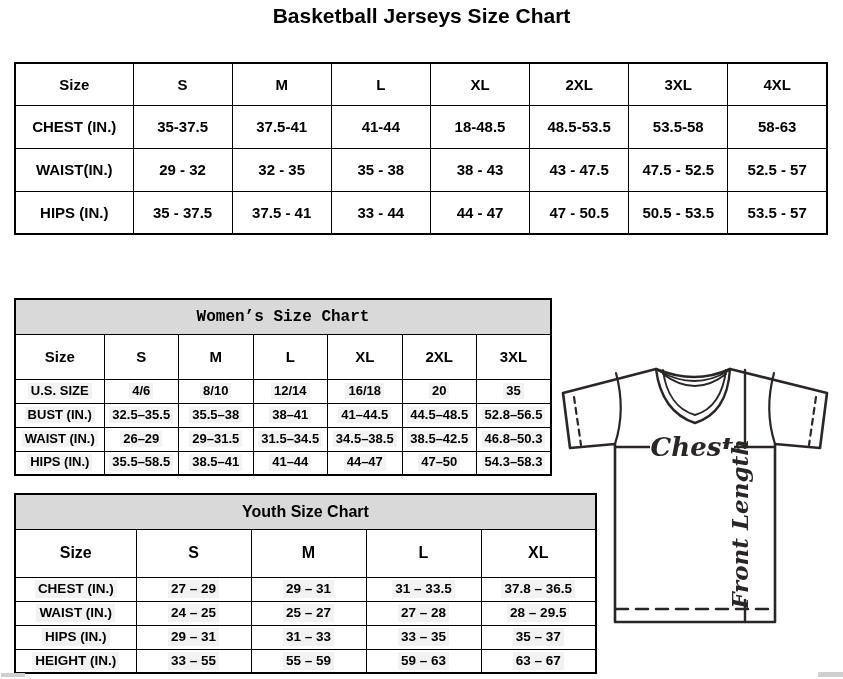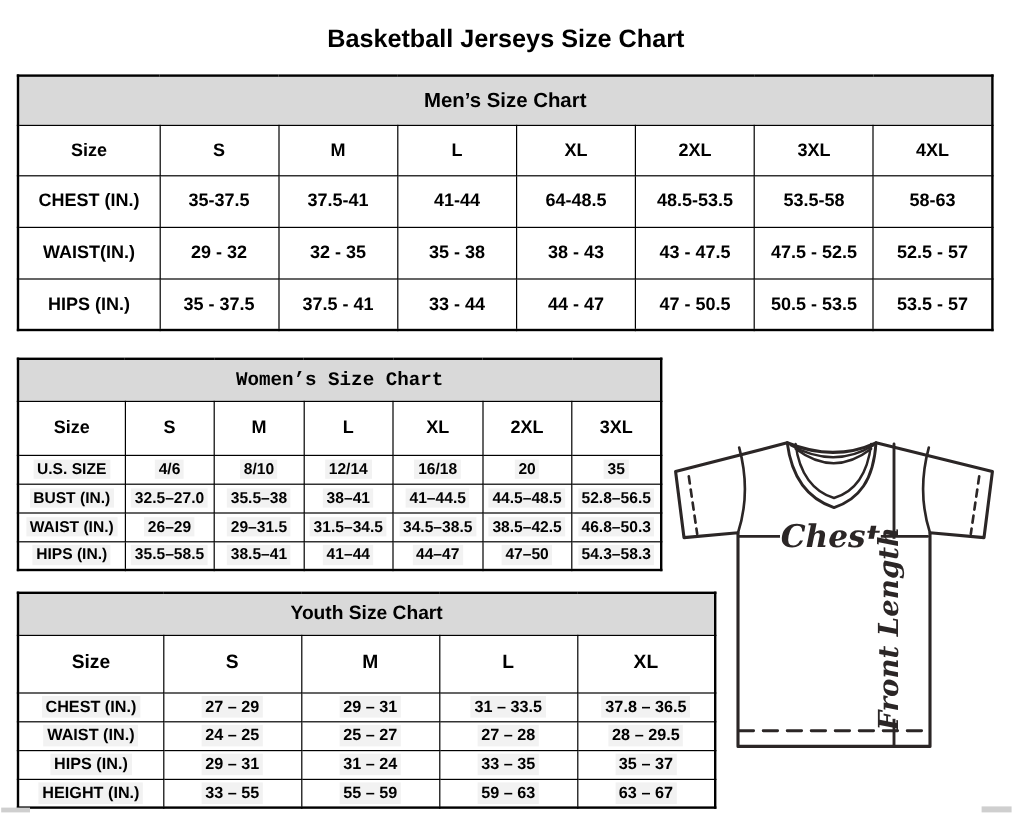--- a/index.html
+++ b/index.html
@@ -1,21 +1,21 @@
 <!DOCTYPE html>
 <html><head>
 <meta charset="utf-8">
 <style>
   html,body{margin:0;padding:0;}
   body{
     width:843px;height:679px;position:relative;background:#fff;
     font-family:"Liberation Sans",sans-serif;color:#000;overflow:hidden;
   }
   .page-title{
-    position:absolute;top:21px;left:0;width:843px;text-align:center;
+    position:absolute;top:4px;left:0;width:843px;text-align:center;
     font-size:21px;font-weight:bold;
   }
   table.size-table{
     position:absolute;border-collapse:collapse;table-layout:fixed;
     background:#fff;border:2px solid #000;
   }
   table.size-table td{
     border:1px solid #000;text-align:center;vertical-align:middle;
     padding:0;font-weight:bold;white-space:nowrap;
   }
@@ -61,39 +61,36 @@
       <col style="width:118px">
       <col>
       <col>
       <col>
       <col>
       <col>
       <col>
       <col>
     </colgroup>
   <tbody>
-      <tr class="band">
-    <td colspan="8">Men’s Size Chart</td>
-  </tr>
   <tr class="cols">
     <td>Size</td>
     <td>S</td>
     <td>M</td>
     <td>L</td>
     <td>XL</td>
     <td>2XL</td>
     <td>3XL</td>
     <td>4XL</td>
   </tr>
   <tr class="data">
     <td class="lbl">CHEST (IN.)</td>
     <td>35-37.5</td>
     <td>37.5-41</td>
     <td>41-44</td>
-    <td>64-48.5</td>
+    <td>18-48.5</td>
     <td>48.5-53.5</td>
     <td>53.5-58</td>
     <td>58-63</td>
   </tr>
   <tr class="data">
     <td class="lbl">WAIST(IN.)</td>
     <td>29 - 32</td>
     <td>32 - 35</td>
     <td>35 - 38</td>
     <td>38 - 43</td>
@@ -141,21 +138,21 @@
     <td class="lbl"><span class="hl">U.S. SIZE</span></td>
     <td><span class="hl">4/6</span></td>
     <td><span class="hl">8/10</span></td>
     <td><span class="hl">12/14</span></td>
     <td><span class="hl">16/18</span></td>
     <td><span class="hl">20</span></td>
     <td><span class="hl">35</span></td>
   </tr>
   <tr class="data">
     <td class="lbl"><span class="hl">BUST (IN.)</span></td>
-    <td><span class="hl">32.5–27.0</span></td>
+    <td><span class="hl">32.5–35.5</span></td>
     <td><span class="hl">35.5–38</span></td>
     <td><span class="hl">38–41</span></td>
     <td><span class="hl">41–44.5</span></td>
     <td><span class="hl">44.5–48.5</span></td>
     <td><span class="hl">52.8–56.5</span></td>
   </tr>
   <tr class="data">
     <td class="lbl"><span class="hl">WAIST (IN.)</span></td>
     <td><span class="hl">26–29</span></td>
     <td><span class="hl">29–31.5</span></td>
@@ -205,21 +202,21 @@
   <tr class="data">
     <td class="lbl"><span class="hl">WAIST (IN.)</span></td>
     <td><span class="hl">24 – 25</span></td>
     <td><span class="hl">25 – 27</span></td>
     <td><span class="hl">27 – 28</span></td>
     <td><span class="hl">28 – 29.5</span></td>
   </tr>
   <tr class="data">
     <td class="lbl"><span class="hl">HIPS (IN.)</span></td>
     <td><span class="hl">29 – 31</span></td>
-    <td><span class="hl">31 – 24</span></td>
+    <td><span class="hl">31 – 33</span></td>
     <td><span class="hl">33 – 35</span></td>
     <td><span class="hl">35 – 37</span></td>
   </tr>
   <tr class="data">
     <td class="lbl"><span class="hl">HEIGHT (IN.)</span></td>
     <td><span class="hl">33 – 55</span></td>
     <td><span class="hl">55 – 59</span></td>
     <td><span class="hl">59 – 63</span></td>
     <td><span class="hl">63 – 67</span></td>
   </tr>

